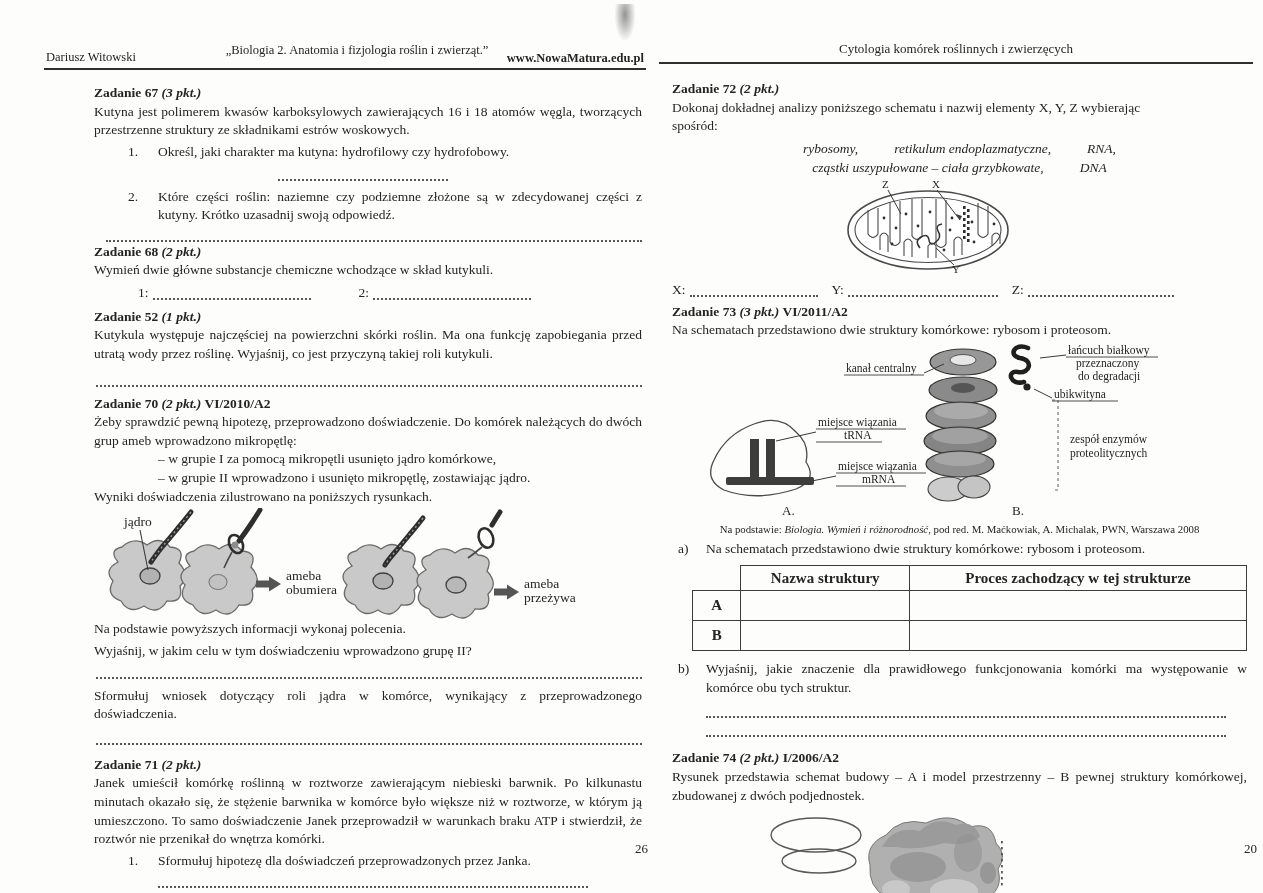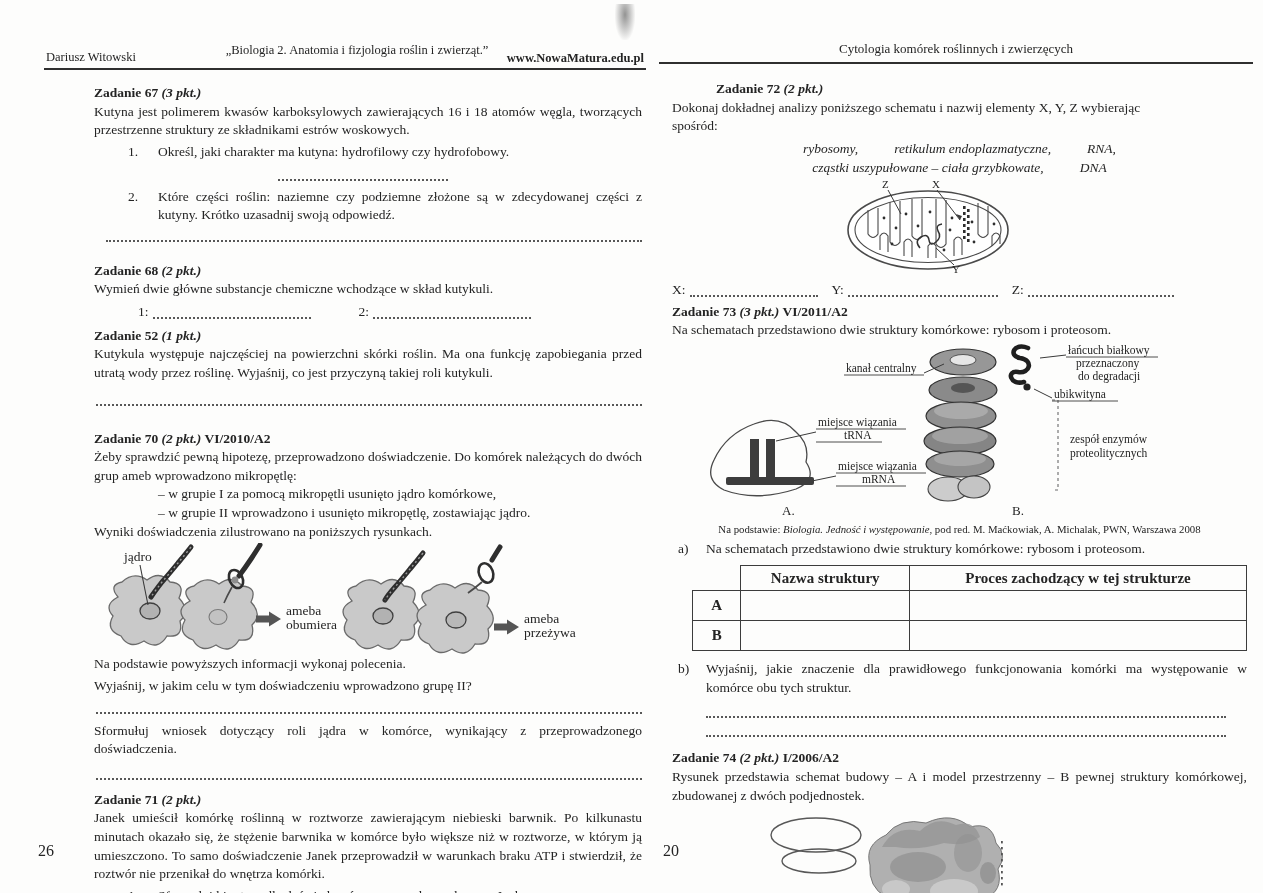--- a/index.html
+++ b/index.html
@@ -34,21 +34,21 @@
   .opts{display:flex;justify-content:center;gap:36px;font-style:italic;margin-top:4px;}
   .xyz{display:flex;align-items:flex-end;margin-top:6px;}
   .xyz .dl{margin:0 0 3px 4px;}
   .src{font-size:10.8px;text-align:center;margin-top:2px;}
   .src i{font-style:italic;}
   .tbl{border-collapse:collapse;margin:6px 0 0 20px;}
   .tbl td,.tbl th{border:1.4px solid #3c3c3c;font-size:15px;padding:2px 6px;}
   .tbl th{font-weight:bold;}
   .tbl .nohead{border:none;}
   .tbl .rowlab{width:36px;text-align:center;font-weight:bold;height:25px;}
-  .pagenum{position:absolute;left:8px;right:0;top:840px;text-align:left;font-size:16px;}
+  .pagenum{position:absolute;left:8px;right:0;top:840px;text-align:right;font-size:13px;}
   .smudge{position:absolute;left:615px;top:4px;width:20px;height:36px;
     background:radial-gradient(ellipse at 50% 30%,rgba(90,90,90,.65),rgba(140,140,140,.25) 55%,transparent 75%);}
   svg text{font-family:"Liberation Serif","DejaVu Serif",serif;fill:#242424;}
 </style>
 </head>
 <body>
 
 <div class="smudge"></div>
 
 <div class="page" id="left-page">
@@ -69,40 +69,40 @@
       <span class="inum">1.</span>
       <span class="itext">Określ, jaki charakter ma kutyna: hydrofilowy czy hydrofobowy.</span>
     </div>
     <div class="dl" style="width:170px;margin:4px 0 0 184px;"></div>
     <div class="item" style="margin-top:7px;">
       <span class="inum">2.</span>
       <span class="itext">Które części roślin: naziemne czy podziemne złożone są w zdecydowanej części z kutyny. Krótko uzasadnij swoją odpowiedź.</span>
     </div>
     <div class="dl" style="margin:2px 0 0 12px;"></div>
 
-    <div class="task-h" style="margin-top:20px;">
+    <div class="task-h" style="margin-top:1px;">
       <span>Zadanie 68</span>
       <span class="pts">(2 pkt.)</span>
     </div>
     <div class="just">Wymień dwie główne substancje chemiczne wchodzące w skład kutykuli.</div>
     <div class="blankrow">
       <span>1:</span>
       <div class="dl" style="width:158px;margin-left:4px;"></div>
       <span style="margin-left:48px;">2:</span>
       <div class="dl" style="width:158px;margin-left:4px;"></div>
     </div>
 
     <div class="task-h" style="margin-top:5px;">
       <span>Zadanie 52</span>
       <span class="pts">(1 pkt.)</span>
     </div>
     <div class="just">Kutykula występuje najczęściej na powierzchni skórki roślin. Ma ona funkcję zapobiegania przed utratą wody przez roślinę. Wyjaśnij, co jest przyczyną takiej roli kutykuli.</div>
     <div class="dl" style="margin:8px 0 0 2px;"></div>
 
-    <div class="task-h" style="margin-top:24px;">
+    <div class="task-h" style="margin-top:8px;">
       <span>Zadanie 70</span>
       <span class="pts">(2 pkt.)</span>
       <span>VI/2010/A2</span>
     </div>
     <div class="just">Żeby sprawdzić pewną hipotezę, przeprowadzono doświadczenie. Do komórek należących do dwóch grup ameb wprowadzono mikropętlę:</div>
     <div style="padding-left:64px;">– w grupie I za pomocą mikropętli usunięto jądro komórkowe,</div>
     <div style="padding-left:64px;">– w grupie II wprowadzono i usunięto mikropętlę, zostawiając jądro.</div>
     <div>Wyniki doświadczenia zilustrowano na poniższych rysunkach.</div>
 
     <svg width="520" height="112" viewBox="0 0 520 112" style="display:block;margin:2px 0 0 2px;">
@@ -178,21 +178,21 @@
   <div class="pagenum">26</div>
 </div>
 
 <div class="page" id="right-page">
   <div class="rp-header">
     <span>Cytologia komórek roślinnych i zwierzęcych</span>
   </div>
 
   <div class="rp-inner">
 
-    <div class="task-h" style="margin-top:16px;margin-left:44px;">
+    <div class="task-h" style="margin-top:16px;">
       <span>Zadanie 72</span>
       <span class="pts">(2 pkt.)</span>
     </div>
     <div class="just">Dokonaj dokładnej analizy poniższego schematu i nazwij elementy X, Y, Z wybierając</div>
     <div>spośród:</div>
     <div class="opts">
       <span>rybosomy,</span>
       <span>retikulum endoplazmatyczne,</span>
       <span>RNA,</span>
     </div>
@@ -324,21 +324,21 @@
         <line x1="366" y1="61" x2="432" y2="61" stroke="#3a3a3a" stroke-width="0.9"></line>
         <line x1="366" y1="58" x2="348" y2="49" stroke="#3a3a3a" stroke-width="1"></line>
         <text x="384" y="103" font-size="11.5">zespół enzymów</text>
         <text x="384" y="117" font-size="11.5">proteolitycznych</text>
       </g>
       <text x="96" y="175" font-size="13">A.</text>
       <text x="326" y="175" font-size="13">B.</text>
     </svg>
 
     <div class="src">
-      <span>Na podstawie: </span><i>Biologia. Jedność i występowanie</i><span>, pod red. M. Maćkowiak, A. Michalak, PWN, Warszawa 2008</span>
+      <span>Na podstawie: </span><i>Biologia. Wymień i różnorodność</i><span>, pod red. M. Maćkowiak, A. Michalak, PWN, Warszawa 2008</span>
     </div>
 
     <div class="item" style="padding-left:6px;margin-top:3px;">
       <span class="inum" style="flex-basis:28px;">a)</span>
       <span class="itext">Na schematach przedstawiono dwie struktury komórkowe: rybosom i proteosom.</span>
     </div>
 
     <table class="tbl">
       <tbody>
           <tr>

